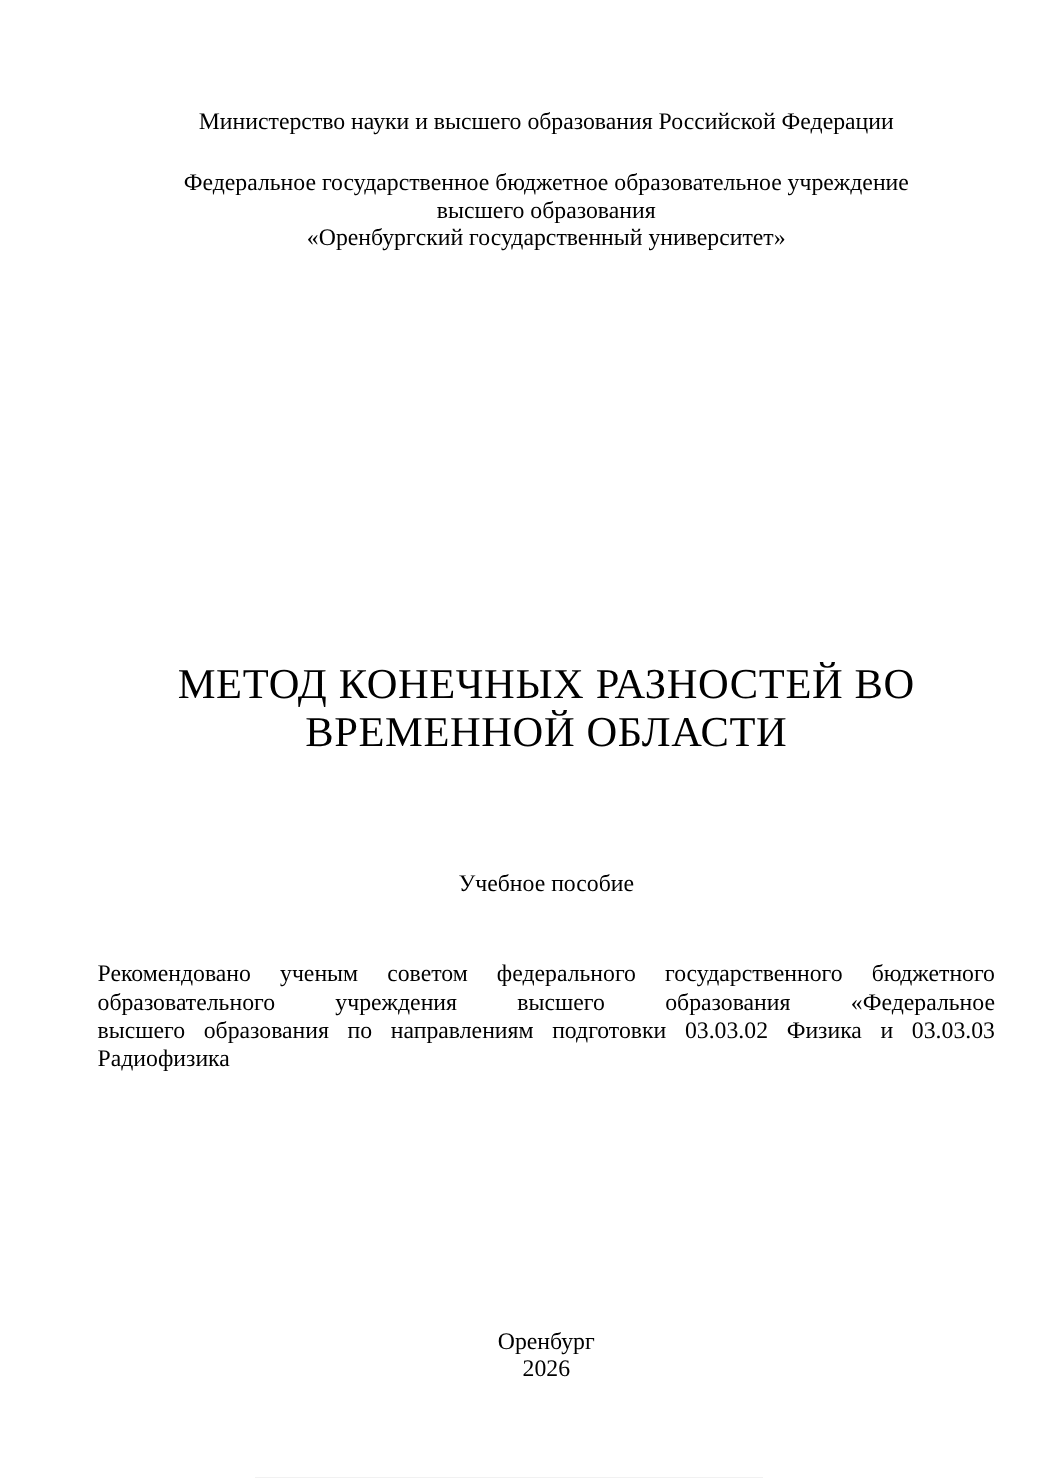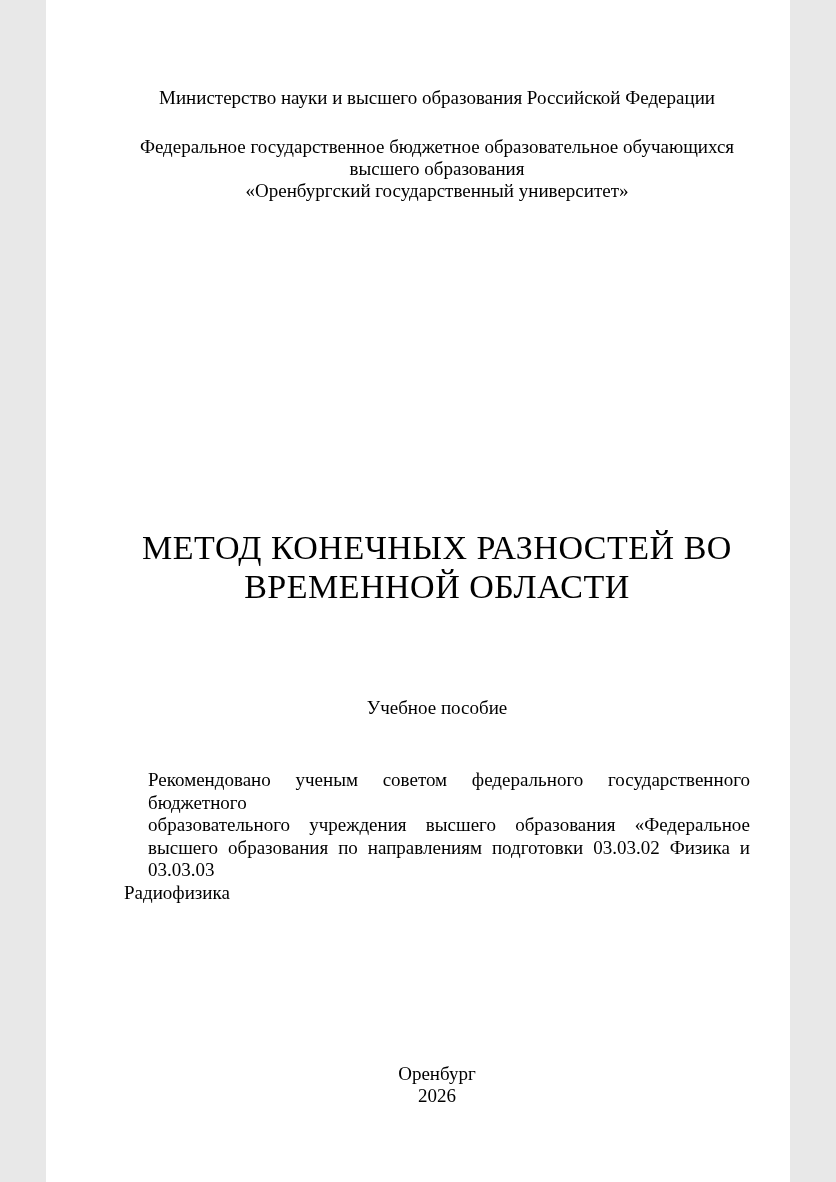--- a/index.html
+++ b/index.html
@@ -2,21 +2,21 @@
 <html><head>
 <meta charset="utf-8">
 <style>
   html, body {
     margin: 0;
     padding: 0;
     background: #e8e8e8;
   }
   .page {
     position: relative;
-    width: 744px;
+    width: 836px;
     height: 1182px;
     margin: 0 auto;
     background: #ffffff;
     font-family: "Liberation Serif", "DejaVu Serif", serif;
     color: #000000;
     overflow: hidden;
   }
   .abs {
     position: absolute;
     left: 78px;
@@ -53,41 +53,40 @@
   }
   .recommendation {
     top: 769px;
     font-size: 19px;
     line-height: 22.5px;
     text-align: justify;
   }
   .recommendation .just-line {
     text-align: justify;
     text-align-last: justify;
-    margin-left: 24px;
   }
   .recommendation .last-line {
     text-align: right;
     text-align-last: left;
   }
   .imprint {
     top: 1063px;
     font-size: 19px;
     line-height: 22px;
   }
 </style>
 </head>
 <body>
 
 <div class="page">
 
   <div class="abs center ministry">Министерство науки и высшего образования Российской Федерации</div>
 
   <div class="abs center institution">
-    <div>Федеральное государственное бюджетное образовательное обучающихся</div>
+    <div>Федеральное государственное бюджетное образовательное учреждение</div>
     <div>высшего образования</div>
     <div>«Оренбургский государственный университет»</div>
   </div>
 
 
   <div class="abs center book-title">
     <div>МЕТОД КОНЕЧНЫХ РАЗНОСТЕЙ ВО</div>
     <div>ВРЕМЕННОЙ ОБЛАСТИ</div>
   </div>
 

